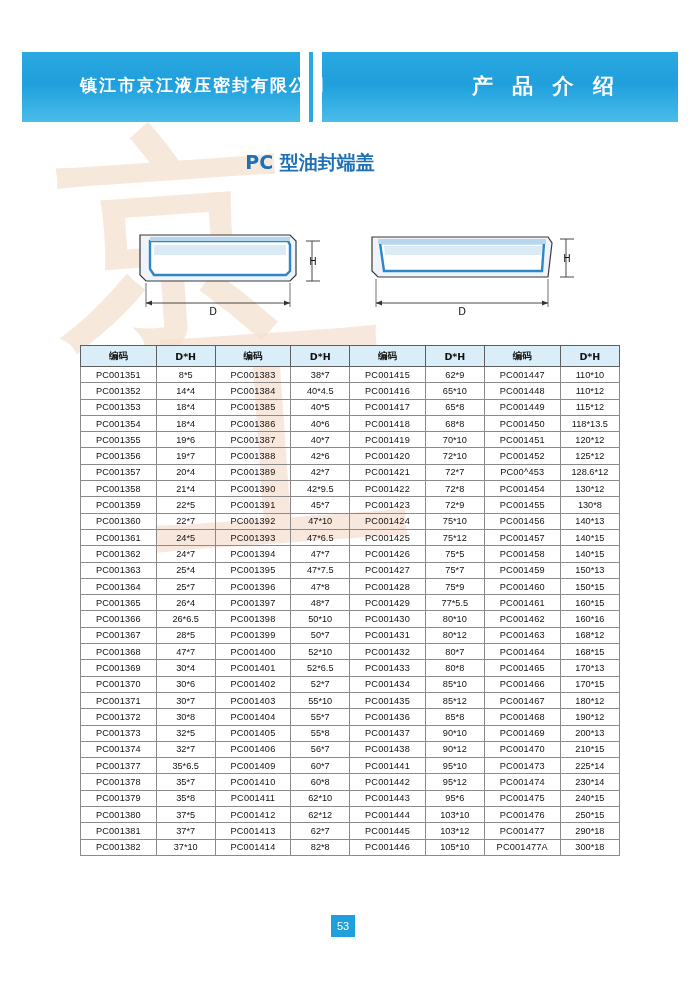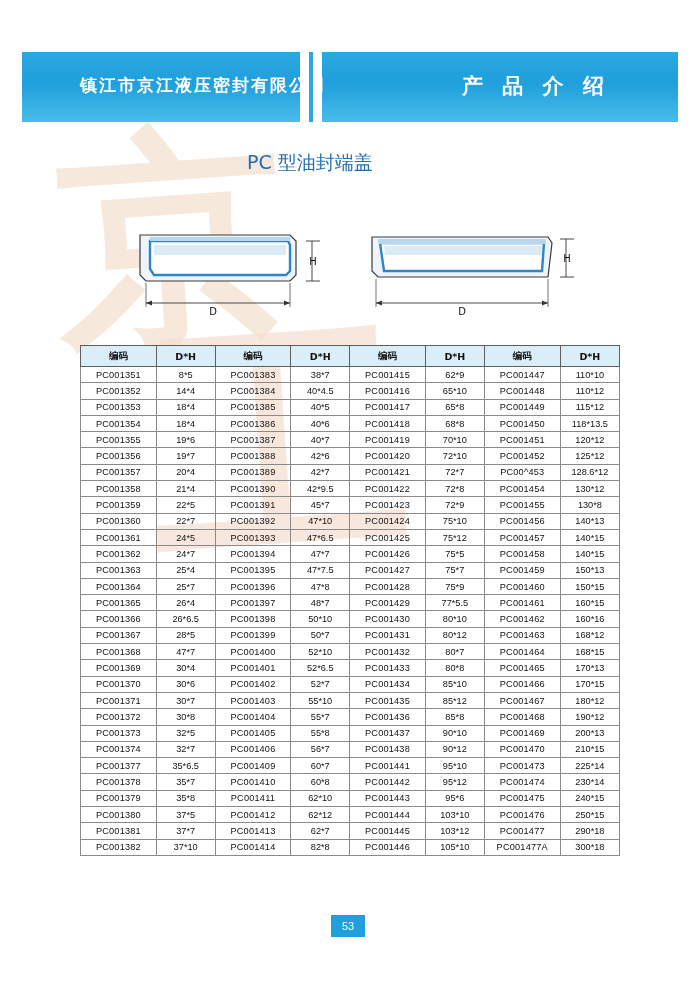--- a/index.html
+++ b/index.html
@@ -46,21 +46,21 @@
     content: "";
     position: absolute;
     left: 9px;
     top: 0;
     width: 4px;
     height: 70px;
     background: #2aa8e0;
   }
   .header-title {
     position: absolute;
-    left: 440px;
+    left: 450px;
     top: 20px;
     color: #ffffff;
     font-size: 21px;
     font-weight: bold;
     letter-spacing: 6px;
     font-family: "DejaVu Sans", sans-serif;
   }
 
   
   .watermark {
@@ -96,21 +96,21 @@
 
   
   .section-title {
     position: absolute;
     top: 150px;
     left: 0;
     width: 620px;
     text-align: center;
     color: #1f6fb5;
     font-size: 19px;
-    font-weight: normal;
+    font-weight: bold;
     font-family: "DejaVu Sans", sans-serif;
     z-index: 2;
   }
 
   
   .drawings {
     position: absolute;
     top: 215px;
     left: 0;
     width: 700px;
@@ -154,21 +154,21 @@
   }
   table.spec td.code { width: 76px; letter-spacing: .2px; }
   table.spec td.dim  { width: 59px; }
   .blue { color: #1d6fc4; }
 
   
   .page-num {
     position: absolute;
     left: 331px;
     top: 915px;
-    width: 34px;
+    width: 24px;
     height: 22px;
     background: #1f9fdc;
     color: #ffffff;
     font-size: 11px;
     text-align: center;
     line-height: 22px;
     font-family: "Liberation Sans", sans-serif;
     z-index: 3;
   }
 </style>

